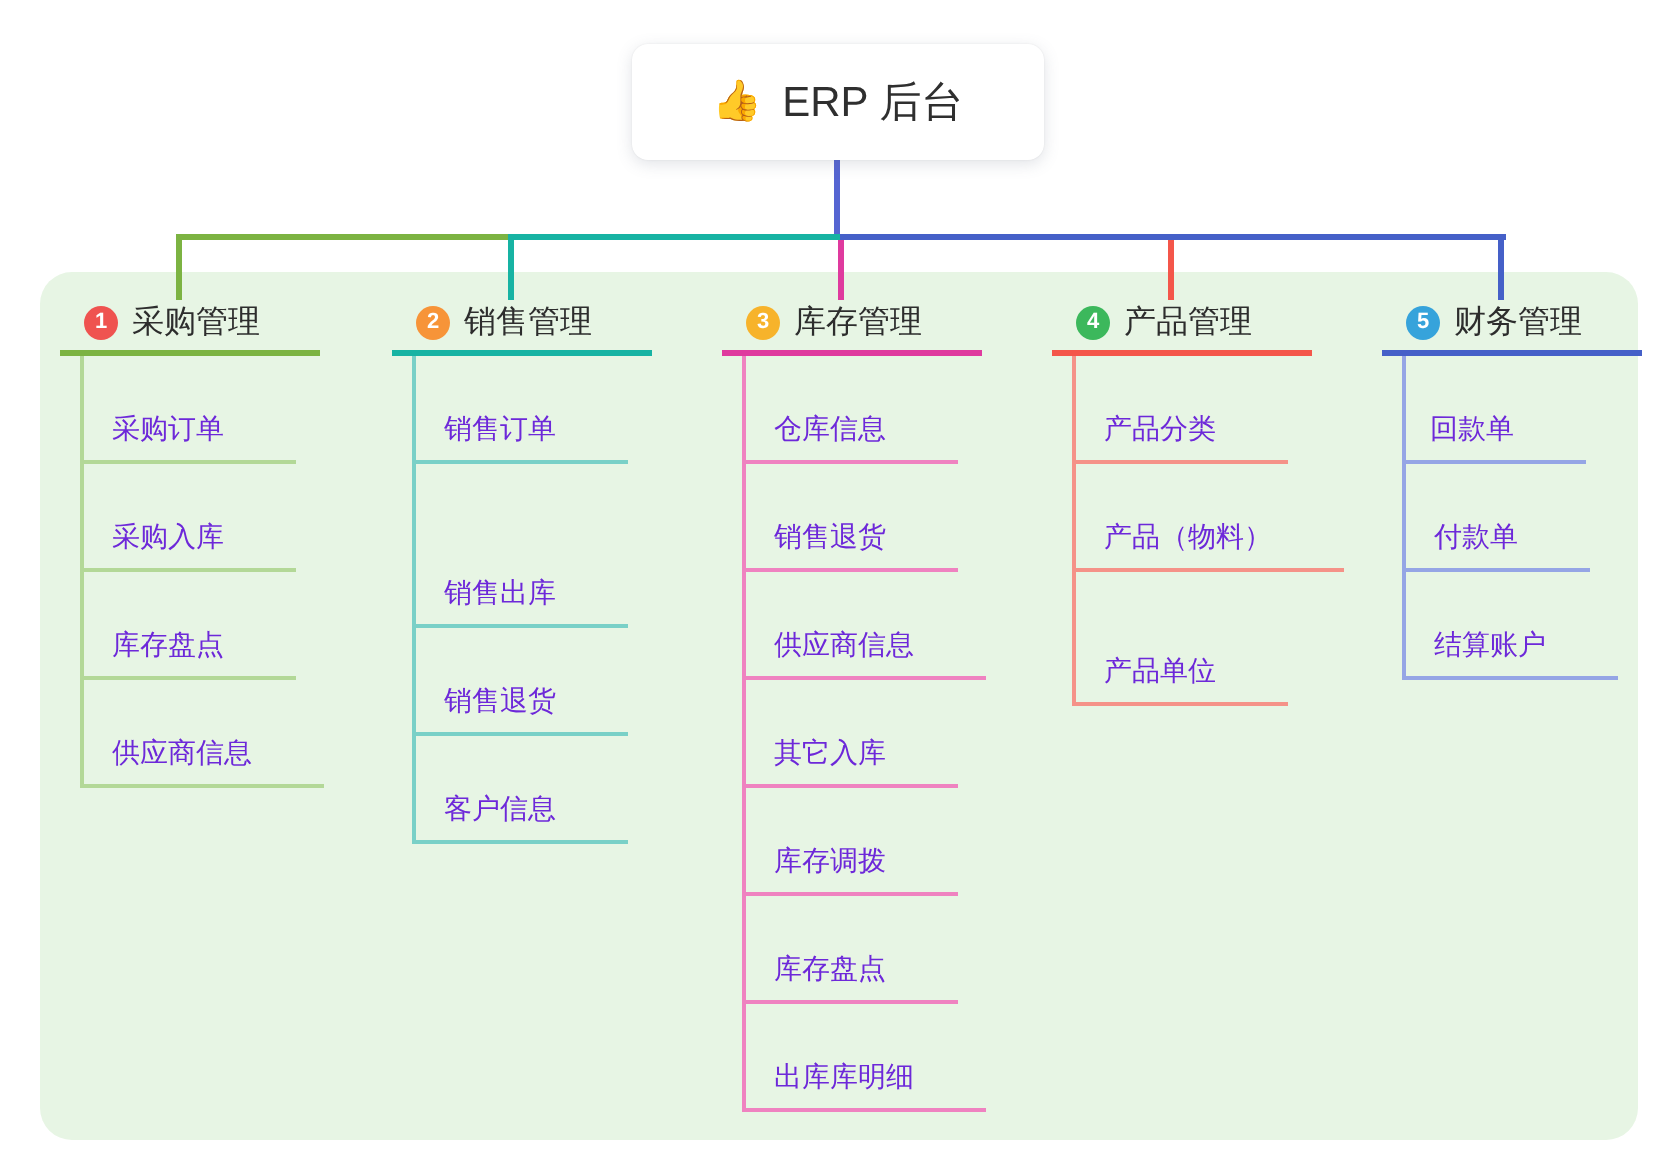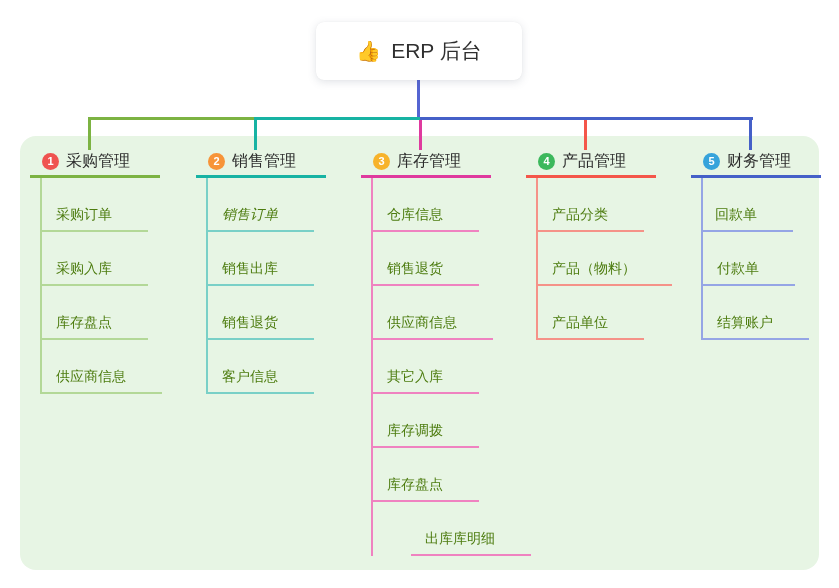--- a/index.html
+++ b/index.html
@@ -31,21 +31,21 @@
     width:17px;height:17px;border-radius:50%;flex:0 0 17px;
     display:flex;align-items:center;justify-content:center;
     color:#fff;font-size:11px;font-weight:bold;line-height:1;
   }
   .children{
     position:absolute;top:178px;z-index:3;width:max-content;
   }
   .child{
     display:block;width:max-content;
     padding:27px 36px 6px 14px;
-    font-size:14px;color:#4d7c0f;line-height:19px;cursor:pointer;
+    font-size:14px;color:#6d28d9;line-height:19px;cursor:pointer;
   }
 </style>
 </head>
 <body>
 
 <div id="stage" style="background: rgb(255, 255, 255);">
   <div class="panel" style="background: rgb(231, 245, 228);"></div>
   <div class="root-card">
     <span class="root-icon">👍</span>
     <span>ERP 后台</span>
@@ -67,46 +67,46 @@
       <div class="child" style="border-bottom: 2px solid rgb(179, 216, 151);">采购订单</div>
       <div class="child" style="border-bottom: 2px solid rgb(179, 216, 151);">采购入库</div>
       <div class="child" style="border-bottom: 2px solid rgb(179, 216, 151);">库存盘点</div>
       <div class="child" style="border-bottom: 2px solid rgb(179, 216, 151);">供应商信息</div>
     </div>
     <div class="topic" style="left: 196px; border-bottom: 3px solid rgb(23, 179, 163);">
       <span class="badge" style="background: rgb(247, 148, 56);">2</span>
       <span>销售管理</span>
     </div>
     <div class="children" style="left: 206px; border-left: 2px solid rgb(121, 208, 199);">
-      <div class="child" style="border-bottom: 2px solid rgb(121, 208, 199); font-style: italic;">销售订单</div>
-      <div class="child" style="border-bottom: 2px solid rgb(121, 208, 199);">销售出库</div>
+      <div class="child" style="border-bottom: 2px solid rgb(121, 208, 199);">销售订单</div>
+      <div class="child" style="border-bottom: 2px solid rgb(121, 208, 199); margin-top: 28px;">销售出库</div>
       <div class="child" style="border-bottom: 2px solid rgb(121, 208, 199);">销售退货</div>
       <div class="child" style="border-bottom: 2px solid rgb(121, 208, 199);">客户信息</div>
     </div>
     <div class="topic" style="left: 361px; border-bottom: 3px solid rgb(223, 58, 158);">
       <span class="badge" style="background: rgb(247, 179, 43);">3</span>
       <span>库存管理</span>
     </div>
     <div class="children" style="left: 371px; border-left: 2px solid rgb(239, 130, 192);">
       <div class="child" style="border-bottom: 2px solid rgb(239, 130, 192);">仓库信息</div>
       <div class="child" style="border-bottom: 2px solid rgb(239, 130, 192);">销售退货</div>
       <div class="child" style="border-bottom: 2px solid rgb(239, 130, 192);">供应商信息</div>
       <div class="child" style="border-bottom: 2px solid rgb(239, 130, 192);">其它入库</div>
       <div class="child" style="border-bottom: 2px solid rgb(239, 130, 192);">库存调拨</div>
       <div class="child" style="border-bottom: 2px solid rgb(239, 130, 192);">库存盘点</div>
-      <div class="child" style="border-bottom: 2px solid rgb(239, 130, 192); margin-left: 38px;">出库库明细</div>
+      <div class="child" style="border-bottom: 2px solid rgb(239, 130, 192);">出库库明细</div>
     </div>
     <div class="topic" style="left: 526px; border-bottom: 3px solid rgb(244, 86, 74);">
       <span class="badge" style="background: rgb(60, 184, 92);">4</span>
       <span>产品管理</span>
     </div>
     <div class="children" style="left: 536px; border-left: 2px solid rgb(245, 146, 136);">
       <div class="child" style="border-bottom: 2px solid rgb(245, 146, 136);">产品分类</div>
       <div class="child" style="border-bottom: 2px solid rgb(245, 146, 136);">产品（物料）</div>
-      <div class="child" style="border-bottom: 2px solid rgb(245, 146, 136);">产品单位</div>
+      <div class="child" style="border-bottom: 2px solid rgb(245, 146, 136); margin-top: 13px;">产品单位</div>
     </div>
     <div class="topic" style="left: 691px; border-bottom: 3px solid rgb(69, 96, 200);">
       <span class="badge" style="background: rgb(54, 163, 219);">5</span>
       <span>财务管理</span>
     </div>
     <div class="children" style="left: 701px; border-left: 2px solid rgb(149, 165, 229);">
       <div class="child" style="border-bottom: 2px solid rgb(149, 165, 229); padding-left: 12px;">回款单</div>
       <div class="child" style="border-bottom: 2px solid rgb(149, 165, 229); text-align: center;">付款单</div>
       <div class="child" style="border-bottom: 2px solid rgb(149, 165, 229);">结算账户</div>
     </div>

